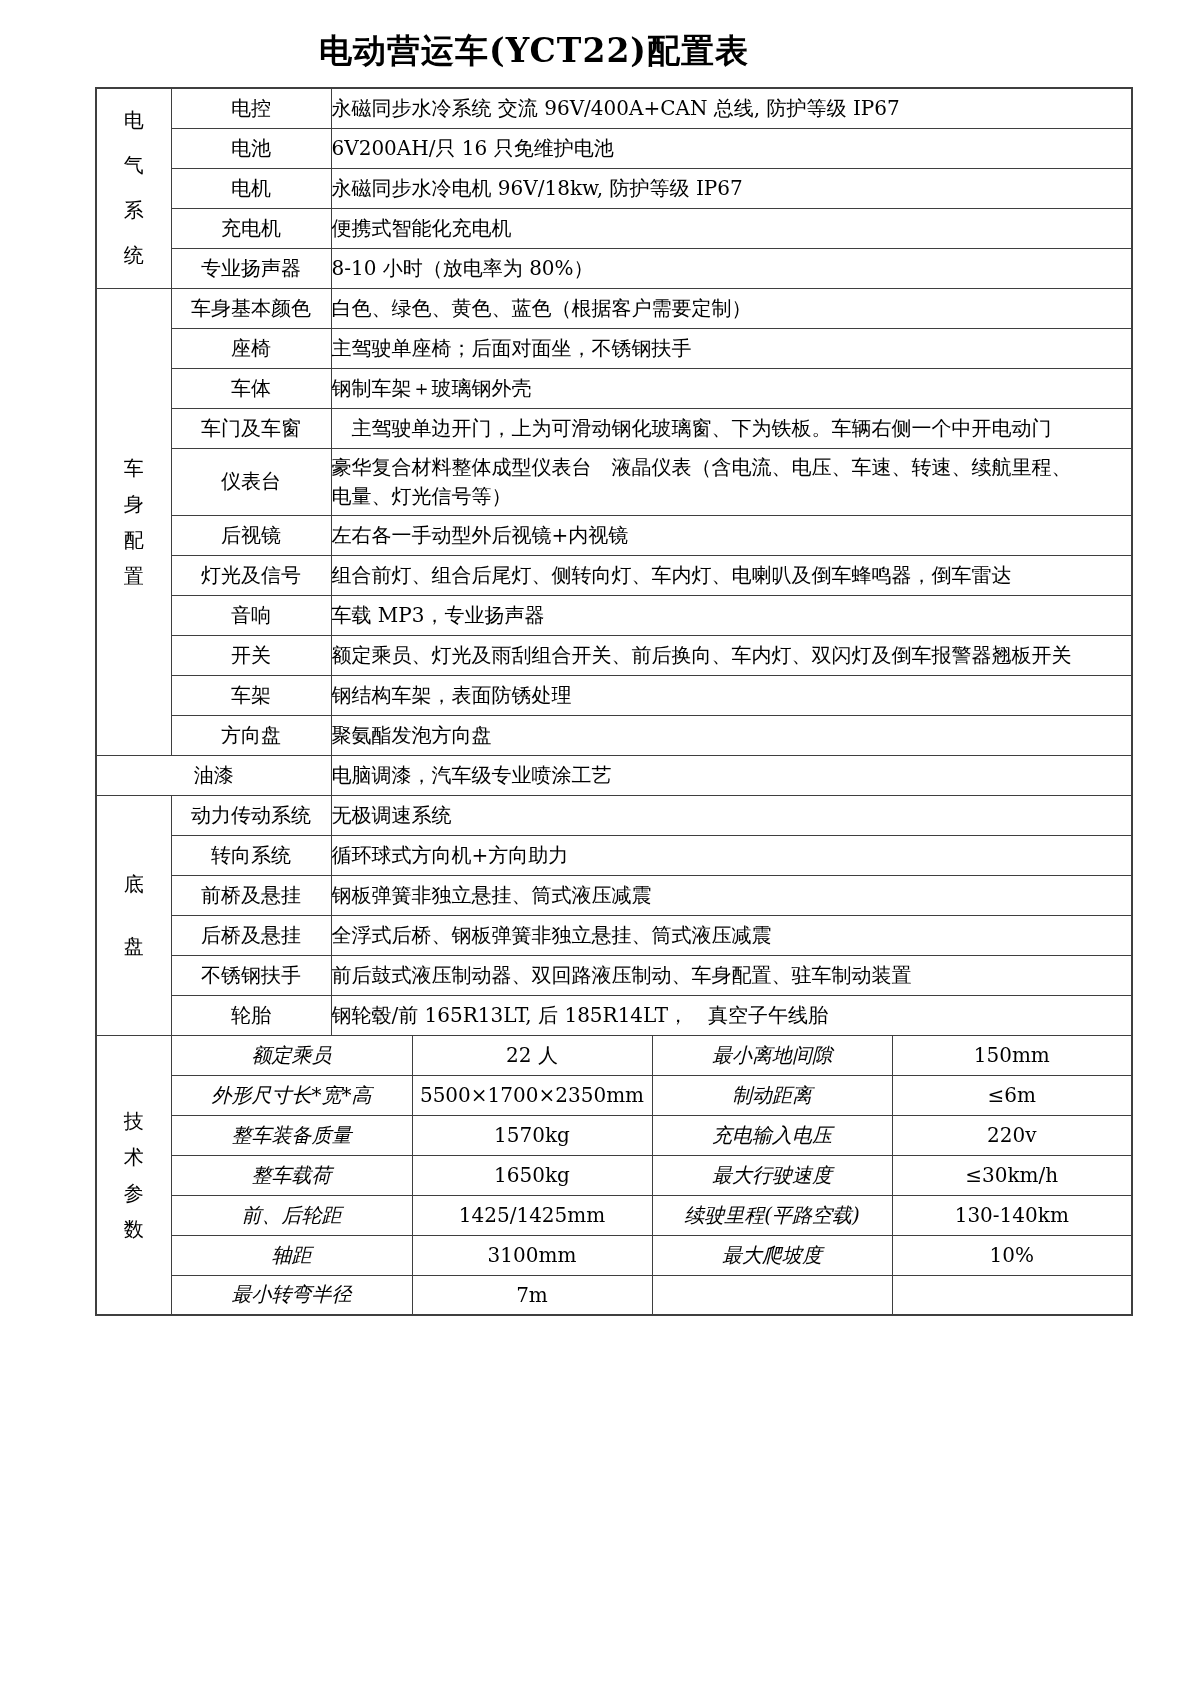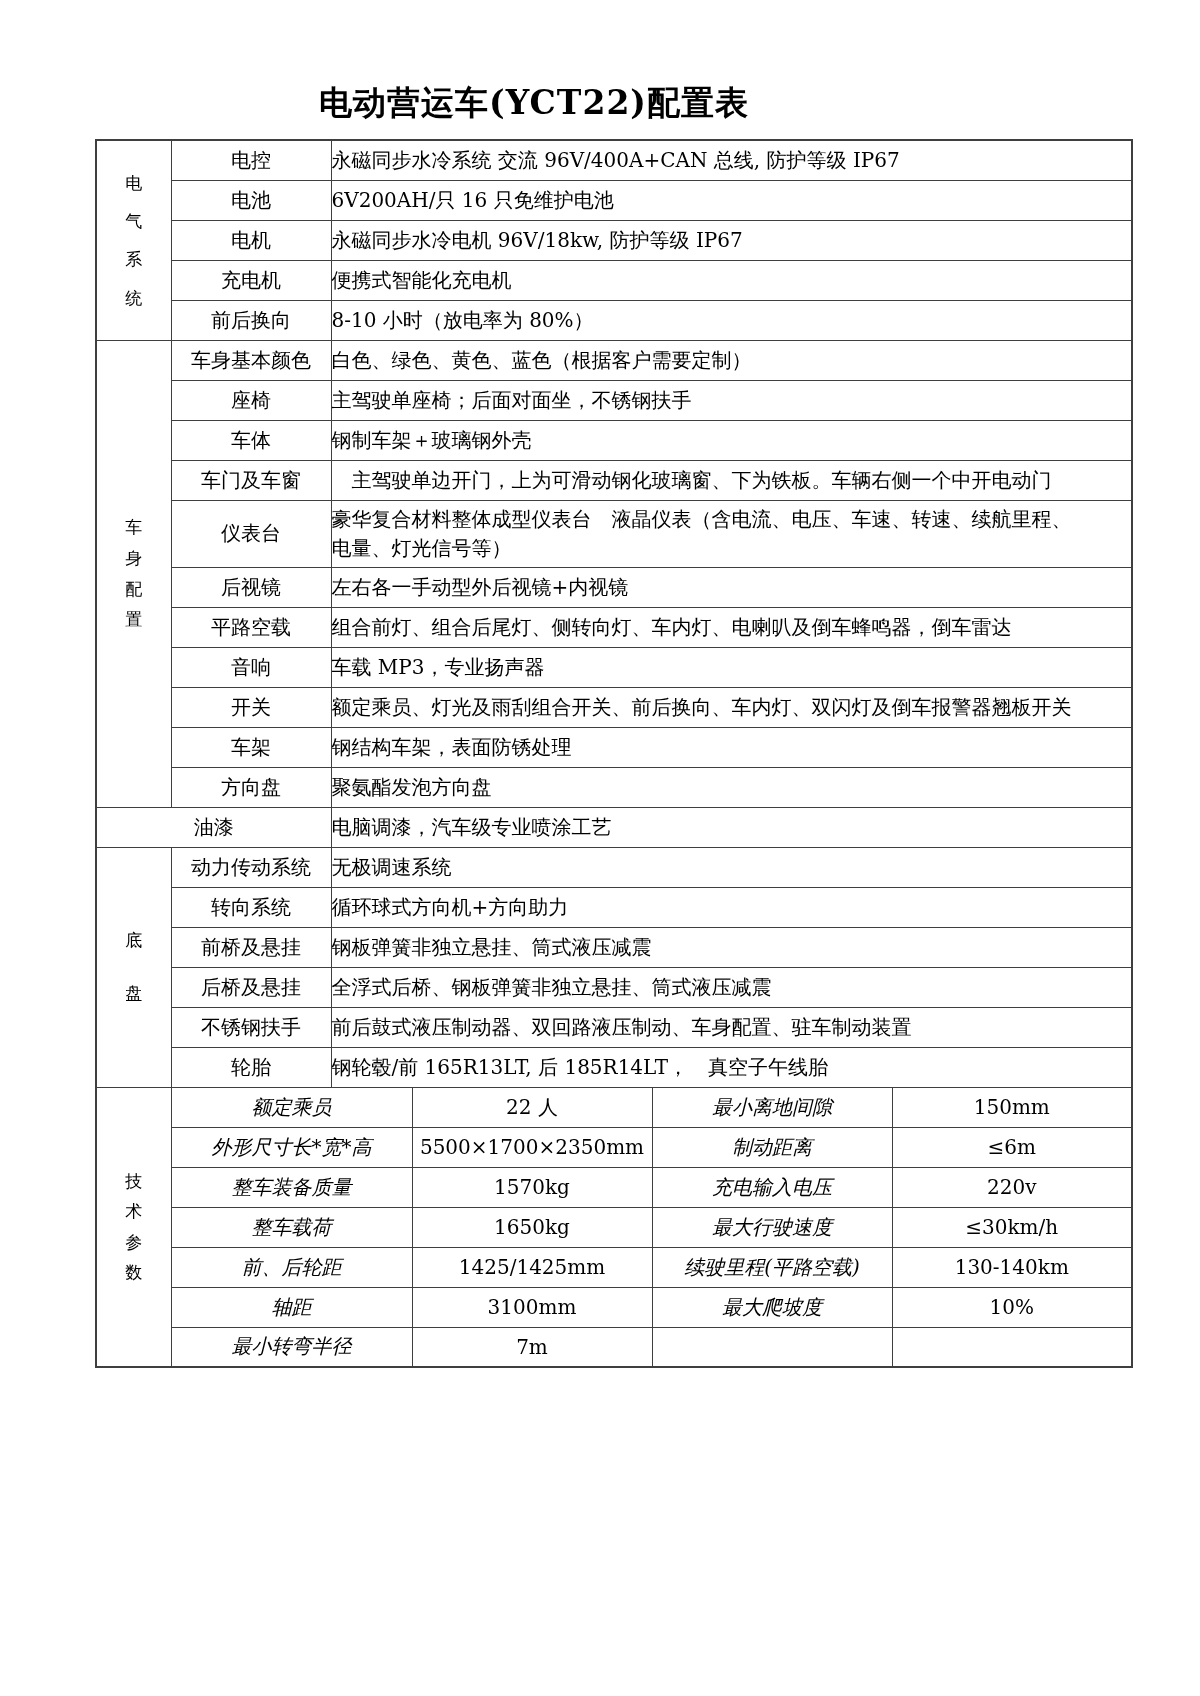--- a/index.html
+++ b/index.html
@@ -9,21 +9,21 @@
   }
   body {
     width: 1200px;
     height: 1696px;
     font-family: "DejaVu Serif", "Liberation Serif", serif;
     color: #000000;
     position: relative;
   }
   .page-title {
     margin: 0;
-    padding-top: 84px;
+    padding-top: 32px;
     width: 1068px;
     text-align: center;
     font-size: 33px;
     font-weight: bold;
     letter-spacing: 1px;
     line-height: 38px;
   }
   table.spec {
     border-collapse: collapse;
     table-layout: fixed;
@@ -38,21 +38,21 @@
     vertical-align: middle;
   }
   tr.r { height: 40px; }
   tr.r-tall { height: 67px; margin-left: 43px; }
   td.cat { text-align: center; }
   .vlabel {
     width: 1.05em;
     margin: 0 auto;
     word-break: break-all;
     text-align: center;
-    font-size: 17px;
+    font-size: 20px;
   }
   .vl-elec    { line-height: 2.25; }
   .vl-body    { line-height: 1.80; }
   .vl-chassis { line-height: 3.10; }
   .vl-tech    { line-height: 1.80; }
   td.lbl {
     text-align: center;
     white-space: nowrap;
   }
   td.val {
@@ -93,21 +93,21 @@
     </tr>
     <tr class="r">
       <td class="lbl">电机</td>
       <td class="val" colspan="4">永磁同步水冷电机 96V/18kw, 防护等级 IP67</td>
     </tr>
     <tr class="r">
       <td class="lbl">充电机</td>
       <td class="val" colspan="4">便携式智能化充电机</td>
     </tr>
     <tr class="r">
-      <td class="lbl">前后换向</td>
+      <td class="lbl">专业扬声器</td>
       <td class="val" colspan="4">8-10 小时（放电率为 80%）</td>
     </tr>
 
     <tr class="r">
       <td class="cat" rowspan="11">
         <div class="vlabel vl-body">车身配置</div>
       </td>
       <td class="lbl">车身基本颜色</td>
       <td class="val" colspan="4">白色、绿色、黄色、蓝色（根据客户需要定制）</td>
     </tr>
@@ -126,21 +126,21 @@
     <tr class="r-tall">
       <td class="lbl">仪表台</td>
       <td class="val" colspan="4">豪华复合材料整体成型仪表台　液晶仪表（含电流、电压、车速、转速、续航里程、
 电量、灯光信号等）</td>
     </tr>
     <tr class="r">
       <td class="lbl">后视镜</td>
       <td class="val" colspan="4">左右各一手动型外后视镜+内视镜</td>
     </tr>
     <tr class="r">
-      <td class="lbl">平路空载</td>
+      <td class="lbl">灯光及信号</td>
       <td class="val" colspan="4">组合前灯、组合后尾灯、侧转向灯、车内灯、电喇叭及倒车蜂鸣器，倒车雷达</td>
     </tr>
     <tr class="r">
       <td class="lbl">音响</td>
       <td class="val" colspan="4">车载 MP3，专业扬声器</td>
     </tr>
     <tr class="r">
       <td class="lbl">开关</td>
       <td class="val" colspan="4">额定乘员、灯光及雨刮组合开关、前后换向、车内灯、双闪灯及倒车报警器翘板开关</td>
     </tr>

